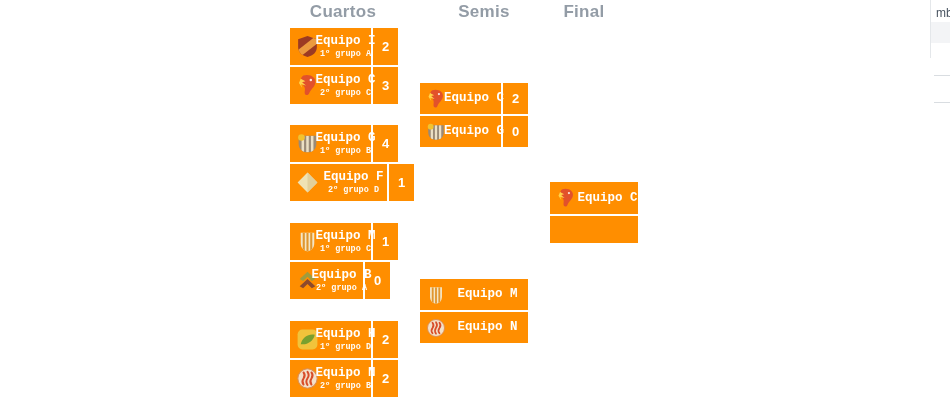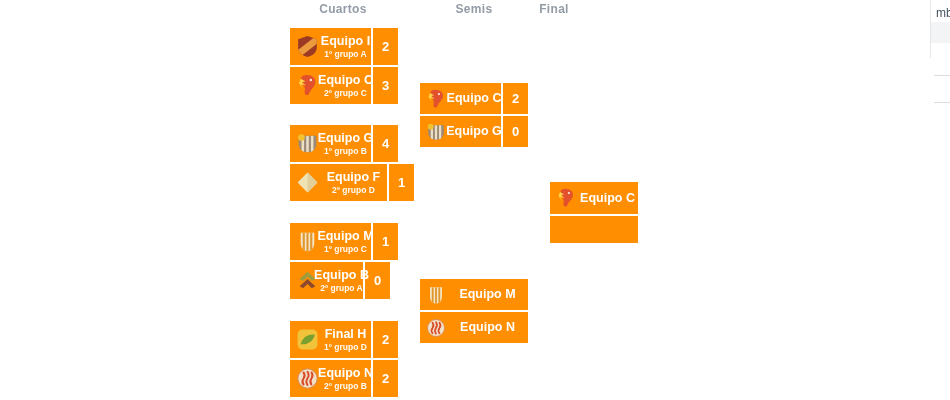--- a/index.html
+++ b/index.html
@@ -3,35 +3,35 @@
 <meta charset="utf-8">
 <style>
   html,body{margin:0;padding:0;}
   body{
     width:950px;height:400px;position:relative;overflow:hidden;
     background:#ffffff;
     font-family:"Liberation Sans","DejaVu Sans",sans-serif;
   }
   .col-header{
     position:absolute;top:2px;transform:translateX(-50%);
-    font-size:12px;font-weight:bold;color:#939ca6;letter-spacing:.3px;
+    font-size:17px;font-weight:bold;color:#939ca6;letter-spacing:.3px;
     white-space:nowrap;
   }
   .box{
     position:absolute;background:#ff8e00;color:#fff;
     display:flex;align-items:center;box-sizing:border-box;
   }
   .crest{flex:0 0 auto;margin-left:5px;display:flex;align-items:center;}
   .crest svg{display:block;}
   .q .crest svg{width:25px;height:25px;}
   .s .crest svg{width:22px;height:22px;}
   .f .crest svg{width:22px;height:22px;}
   .tinfo{
     flex:1 1 auto;display:flex;flex-direction:column;align-items:center;
-    justify-content:center;line-height:1.18;min-width:0;
+    justify-content:center;line-height:1.18;min-width:0;font-family:Liberation Mono, monospace;
   }
   .tname{font-size:12.5px;font-weight:bold;white-space:nowrap;}
   .tseed{font-size:8.5px;font-weight:bold;opacity:.96;white-space:nowrap;}
   .tscore{
     flex:0 0 25px;align-self:stretch;border-left:2px solid #ffffff;
     display:flex;align-items:center;justify-content:center;
     font-size:13px;font-weight:bold;
   }
   
   .panel-vline{position:absolute;left:930px;top:0;width:1px;height:58px;background:#e4e7ea;}
@@ -98,22 +98,22 @@
       <circle cx="12" cy="12" r="9.3" fill="#f3e0c9"></circle>
       <circle cx="12" cy="12" r="9.3" fill="none" stroke="#db8d52" stroke-width="1"></circle>
       <path d="M8.2 6.2 q2.2 2.9 0 5.8 q-2.2 2.9 0 5.8" stroke="#d84e2a" stroke-width="1.9" fill="none" stroke-linecap="round"></path>
       <path d="M12 5.6 q2.2 3.1 0 6.2 q-2.2 3.2 0 6.4" stroke="#d84e2a" stroke-width="1.9" fill="none" stroke-linecap="round"></path>
       <path d="M15.8 6.2 q2.2 2.9 0 5.8 q-2.2 2.9 0 5.8" stroke="#d84e2a" stroke-width="1.9" fill="none" stroke-linecap="round"></path>
     </symbol>
   </defs>
 </svg>
 
 <div class="col-header" style="left:343px">Cuartos</div>
-<div class="col-header" style="left:474px">Semis</div>
-<div class="col-header" style="left:554px">Final</div>
+<div class="col-header" style="left:484px">Semis</div>
+<div class="col-header" style="left:584px">Final</div>
 
 <div>
 
   <div class="box q" style="left:290px;top:28px;width:108px;height:37px">
     <span class="crest">
         <svg viewBox="0 0 24 24">
           <use href="#ic-i"></use>
         </svg>
       </span>
     <span class="tinfo">
@@ -185,21 +185,21 @@
     <span class="tscore">0</span>
   </div>
 
   <div class="box q" style="left:290px;top:321px;width:108px;height:37px">
     <span class="crest">
         <svg viewBox="0 0 24 24">
           <use href="#ic-h"></use>
         </svg>
       </span>
     <span class="tinfo">
-      <span class="tname">Final H</span>
+      <span class="tname">Equipo H</span>
       <span class="tseed">1º grupo D</span>
     </span>
     <span class="tscore">2</span>
   </div>
   <div class="box q" style="left:290px;top:360px;width:108px;height:37px">
     <span class="crest">
         <svg viewBox="0 0 24 24">
           <use href="#ic-n"></use>
         </svg>
       </span>

